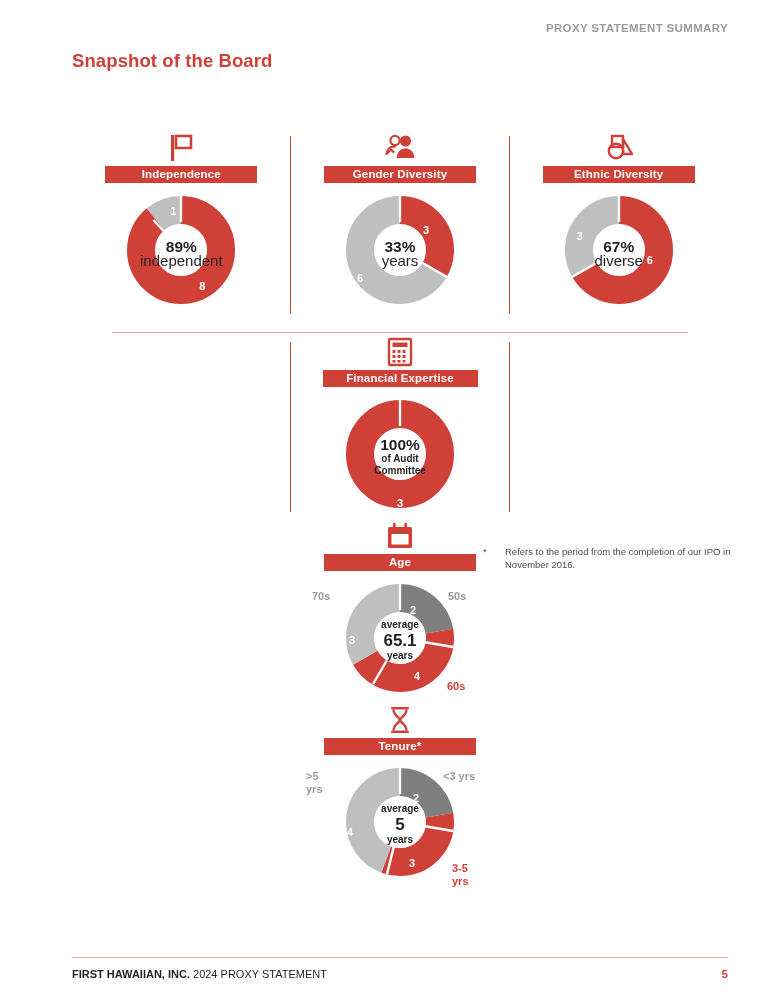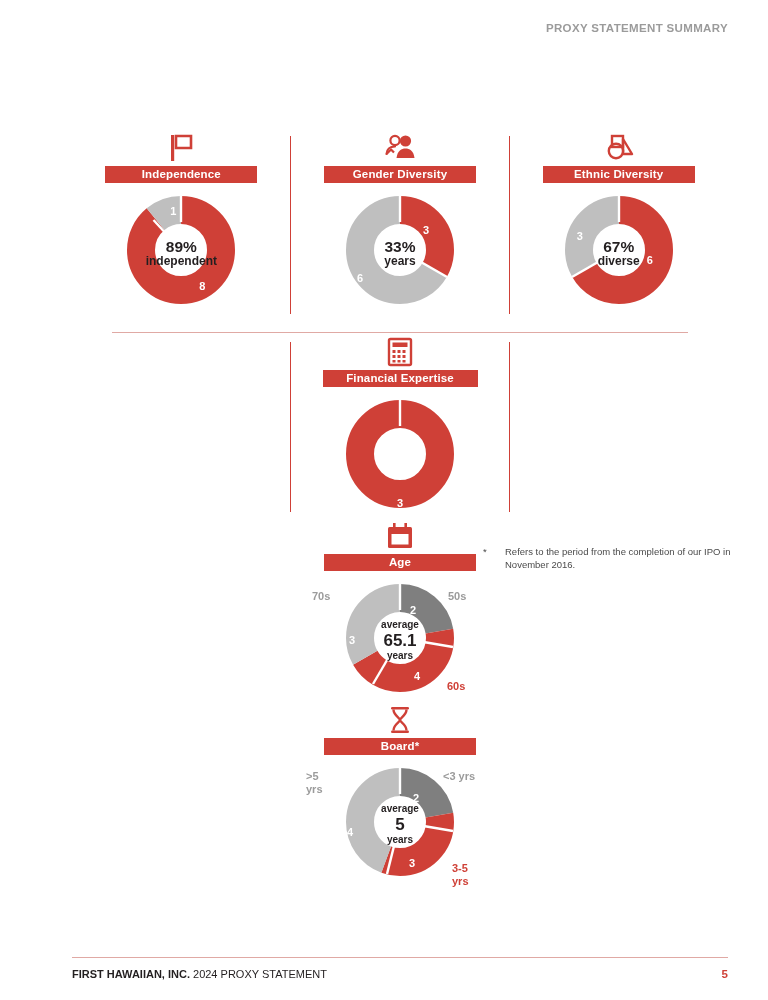--- a/index.html
+++ b/index.html
@@ -70,21 +70,21 @@
   
   .donut-wrap { position: relative; width: 200px; height: 120px; margin-top: 9px; }
   .donut { position: absolute; left: 50%; top: 0;
            transform: translateX(-50%); }
   .center {
     position: absolute; left: 50%; top: 50%;
     transform: translate(-50%, -50%);
     text-align: center; width: 84px; pointer-events: none;
   }
   .c-big { font-size: 15.5px; font-weight: bold; color: #231f20; line-height: 17px; }
-  .c-sub { font-size: 12px; font-weight: bold; color: #231f20; line-height: 12px; text-align: center; }
+  .c-sub { font-size: 15px; font-weight: normal; color: #231f20; line-height: 12px; text-align: center; }
   .c-small { font-size: 10px; font-weight: bold; color: #231f20; line-height: 12px; }
   .c-num { font-size: 17px; font-weight: bold; color: #231f20; line-height: 19px; }
 
   .dlabel { position: absolute; font-size: 11px; font-weight: bold; }
   .dlabel.white { color: #ffffff; }
   .dlabel.outside-grey { color: #9b9b9b; font-weight: bold; }
   .dlabel.outside-red { color: #cf4037; font-weight: bold; }
 
   
   .footnote {
@@ -107,20 +107,21 @@
   }
   .footer .fl b { font-weight: bold; }
   .footer .fr { color: #cf4037; font-weight: bold; font-size: 11.5px; }
 </style>
 </head>
 <body>
 
 <div class="page">
 
   <div class="kicker">PROXY STATEMENT SUMMARY</div>
+  <div class="page-title">Snapshot of the Board</div>
 
 
   <div class="grid">
 
     <div class="row row1">
       <div class="vdiv a"></div>
       <div class="vdiv b"></div>
       <div class="row-rule"></div>
 
       <div class="cell">
@@ -223,20 +224,25 @@
             <rect x="11.5" y="24" width="3" height="2.5" fill="#CF4037"></rect>
             <rect x="16.5" y="24" width="3" height="2.5" fill="#CF4037"></rect>
           </svg>
         </div>
         <div class="bar wide">Financial Expertise</div>
         <div class="donut-wrap">
           <svg class="donut" width="116" height="116" viewBox="0 0 116 116">
             <circle cx="58" cy="58" r="40" fill="none" stroke="#CF4037" stroke-width="28"></circle>
             <line x1="58" y1="4" x2="58" y2="30" stroke="#ffffff" stroke-width="2.4"></line>
           </svg>
+          <div class="center">
+            <div class="c-big">100%</div>
+            <div class="c-small">of Audit</div>
+            <div class="c-small">Committee</div>
+          </div>
           <div class="dlabel white" style="left:97px;top:101px">3</div>
         </div>
       </div>
 
       <div class="cell">
         <div class="icon">
           <svg width="30" height="32" viewBox="0 0 30 32">
             <rect x="8" y="3" width="2.6" height="6" fill="#CF4037"></rect>
             <rect x="19.4" y="3" width="2.6" height="6" fill="#CF4037"></rect>
             <rect x="3" y="7" width="24" height="21" rx="1.5" fill="#CF4037"></rect>
@@ -270,21 +276,21 @@
 
       <div class="cell">
         <div class="icon">
           <svg width="26" height="32" viewBox="0 0 26 32">
             <rect x="4" y="3" width="18" height="2.6" rx="1.3" fill="#CF4037"></rect>
             <rect x="4" y="26.4" width="18" height="2.6" rx="1.3" fill="#CF4037"></rect>
             <path d="M6.5 5.6 C6.5 11.5 13 14 13 16 C13 18 6.5 20.5 6.5 26.4
                      M19.5 5.6 C19.5 11.5 13 14 13 16 C13 18 19.5 20.5 19.5 26.4" fill="none" stroke="#CF4037" stroke-width="2.4"></path>
           </svg>
         </div>
-        <div class="bar">Board*</div>
+        <div class="bar">Tenure*</div>
         <div class="donut-wrap">
           <svg class="donut" width="116" height="116" viewBox="0 0 116 116">
 
             <circle cx="58" cy="58" r="40" fill="none" stroke="#7F7F7F" stroke-width="28" stroke-dasharray="55.8 195.4" stroke-dashoffset="0" transform="rotate(-90 58 58)"></circle>
             <circle cx="58" cy="58" r="40" fill="none" stroke="#CF4037" stroke-width="28" stroke-dasharray="83.8 167.5" stroke-dashoffset="-55.8" transform="rotate(-90 58 58)"></circle>
             <circle cx="58" cy="58" r="40" fill="none" stroke="#BFBFBF" stroke-width="28" stroke-dasharray="111.7 139.5" stroke-dashoffset="-139.5" transform="rotate(-90 58 58)"></circle>
             <line x1="58" y1="4" x2="58" y2="30" stroke="#ffffff" stroke-width="2.4"></line>
             <line x1="58" y1="58" x2="111" y2="67" stroke="#ffffff" stroke-width="2.4"></line>
             <line x1="58" y1="58" x2="45" y2="110" stroke="#ffffff" stroke-width="2.4"></line>
           </svg>

